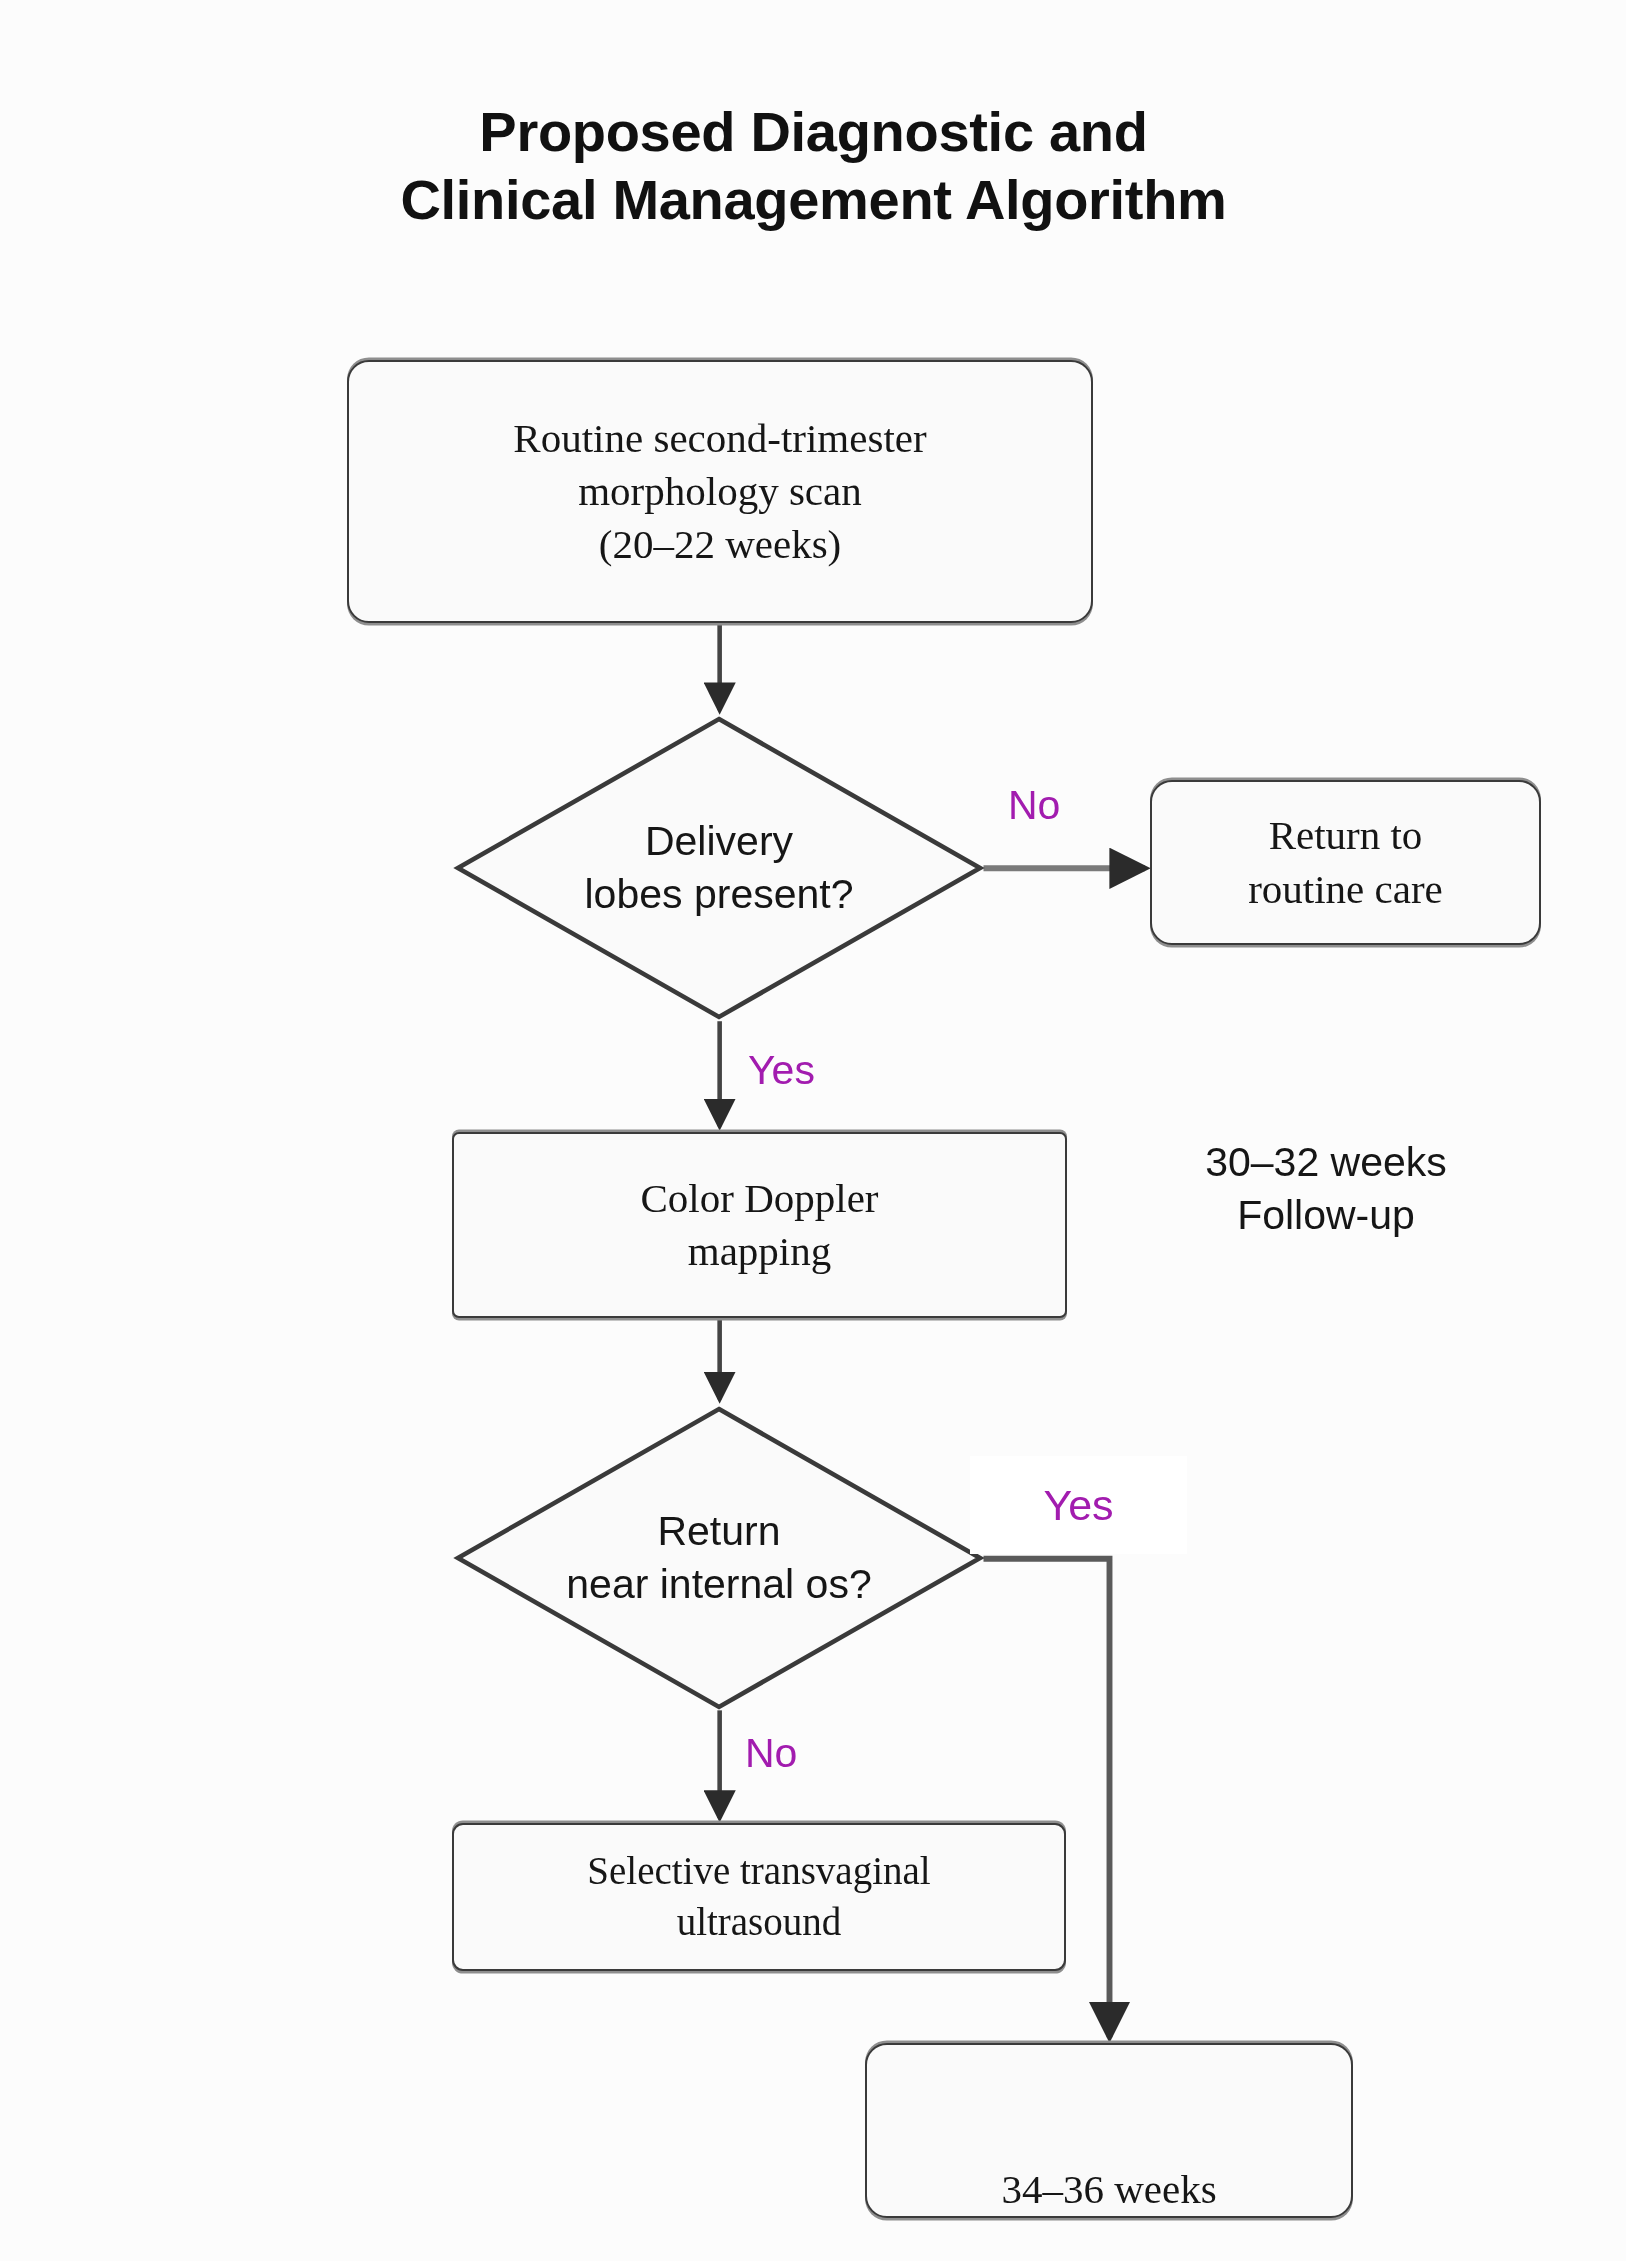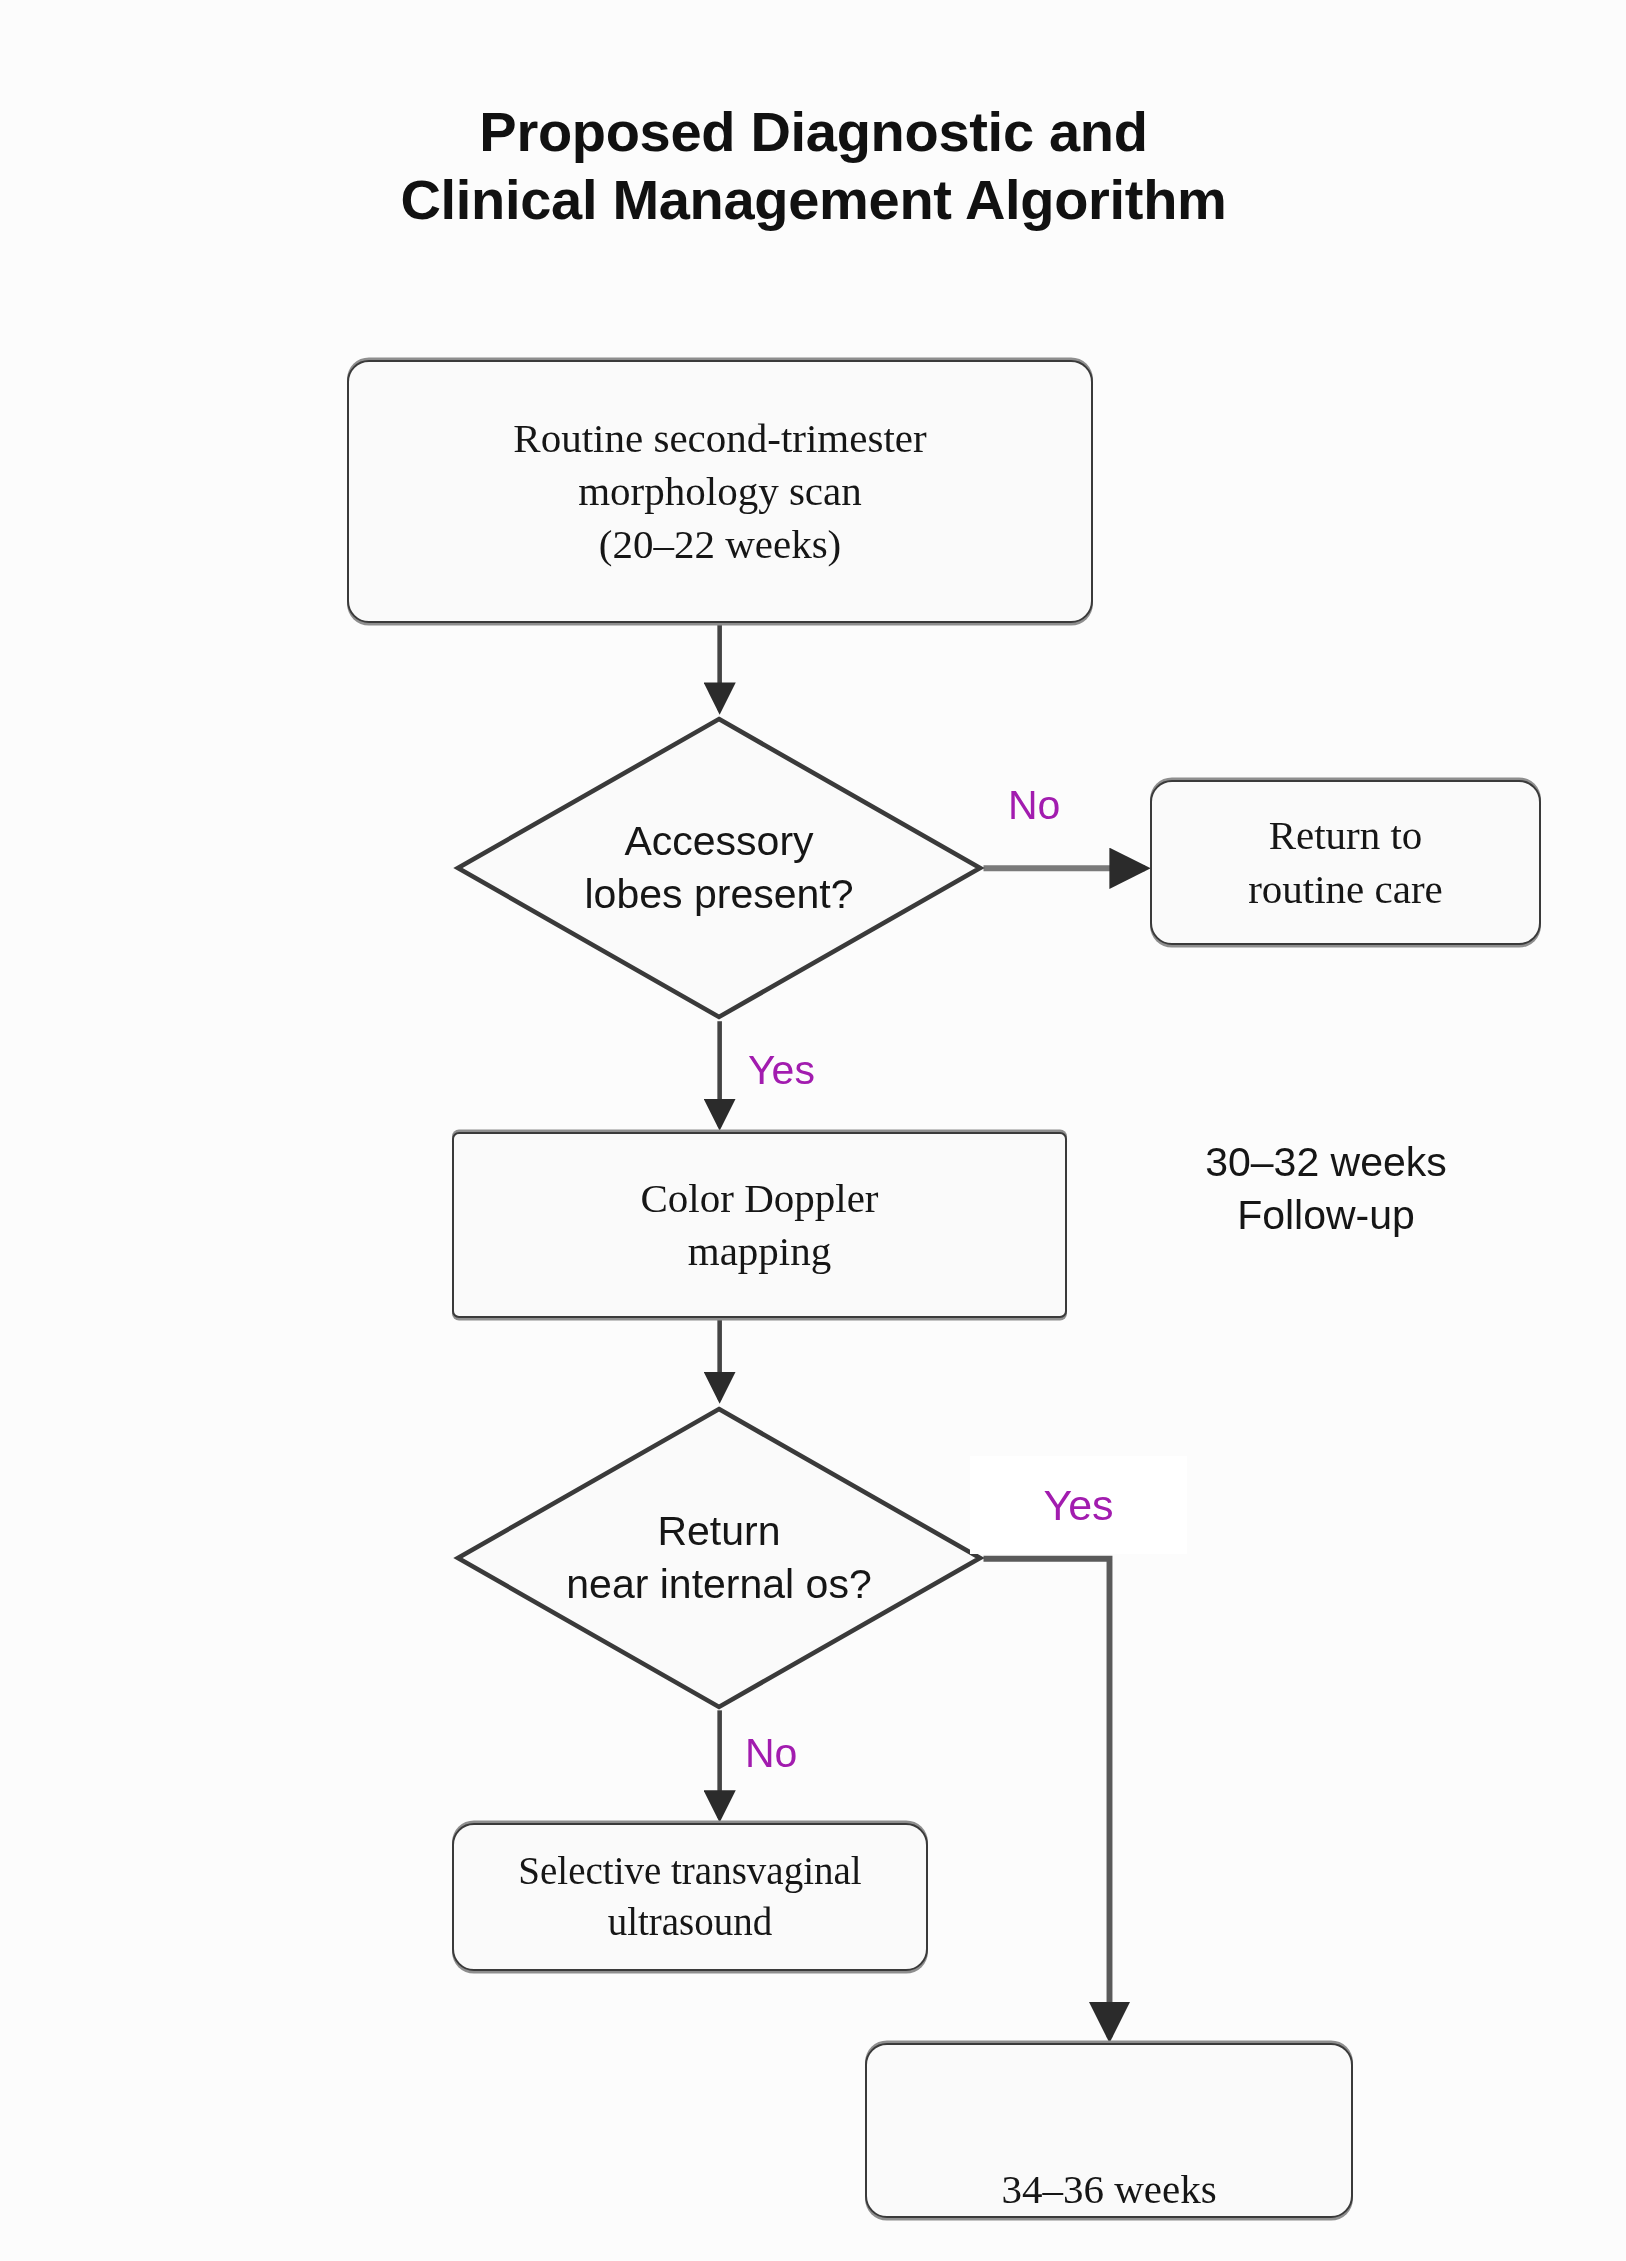--- a/index.html
+++ b/index.html
@@ -59,21 +59,21 @@
   .box .txt {
     display: block;
     line-height: 1.30;
     font-size: 41px;
   }
 
   
   #node-scan      { left: 347px;  top: 360px;  width: 746px; height: 263px; }
   #node-return    { left: 1150px; top: 780px; width: 391px;  height: 165px; }
   #node-doppler   { left: 452px;  top: 1132px; width: 615px;  height: 186px; border-radius: 7px; }
-  #node-tvus      { left: 452px;  top: 1823px; width: 476px;  height: 148px; }
+  #node-tvus      { left: 452px;  top: 1823px; width: 614px;  height: 148px; border-radius: 11px; }
   #node-delivery  { left: 865px; top: 2043px; width: 488px;  height: 175px; align-items: flex-end; }
 
   #node-tvus .txt { font-size: 39px; }
 
   
   .diamond-wrap {
     position: absolute;
   }
   .diamond-wrap svg {
     position: absolute;
@@ -179,21 +179,21 @@
       <span class="txt">(20–22 weeks)</span>
     </div>
   </div>
 
   <div class="diamond-wrap" id="dia-lobes">
     <svg width="530" height="306" viewBox="0 0 808 466" xmlns="http://www.w3.org/2000/svg">
       <polygon points="404,6 802,233 404,460 6,233" fill="#fafafa" stroke="#3a3a3a" stroke-width="7"></polygon>
     </svg>
     <div class="diamond-label">
       <div>
-        <span style="display:block">Accessory</span>
+        <span style="display:block">Delivery</span>
         <span style="display:block">lobes present?</span>
       </div>
     </div>
   </div>
 
   <div class="node box" id="node-return">
     <div>
       <span class="txt">Return to</span>
       <span class="txt">routine care</span>
     </div>

